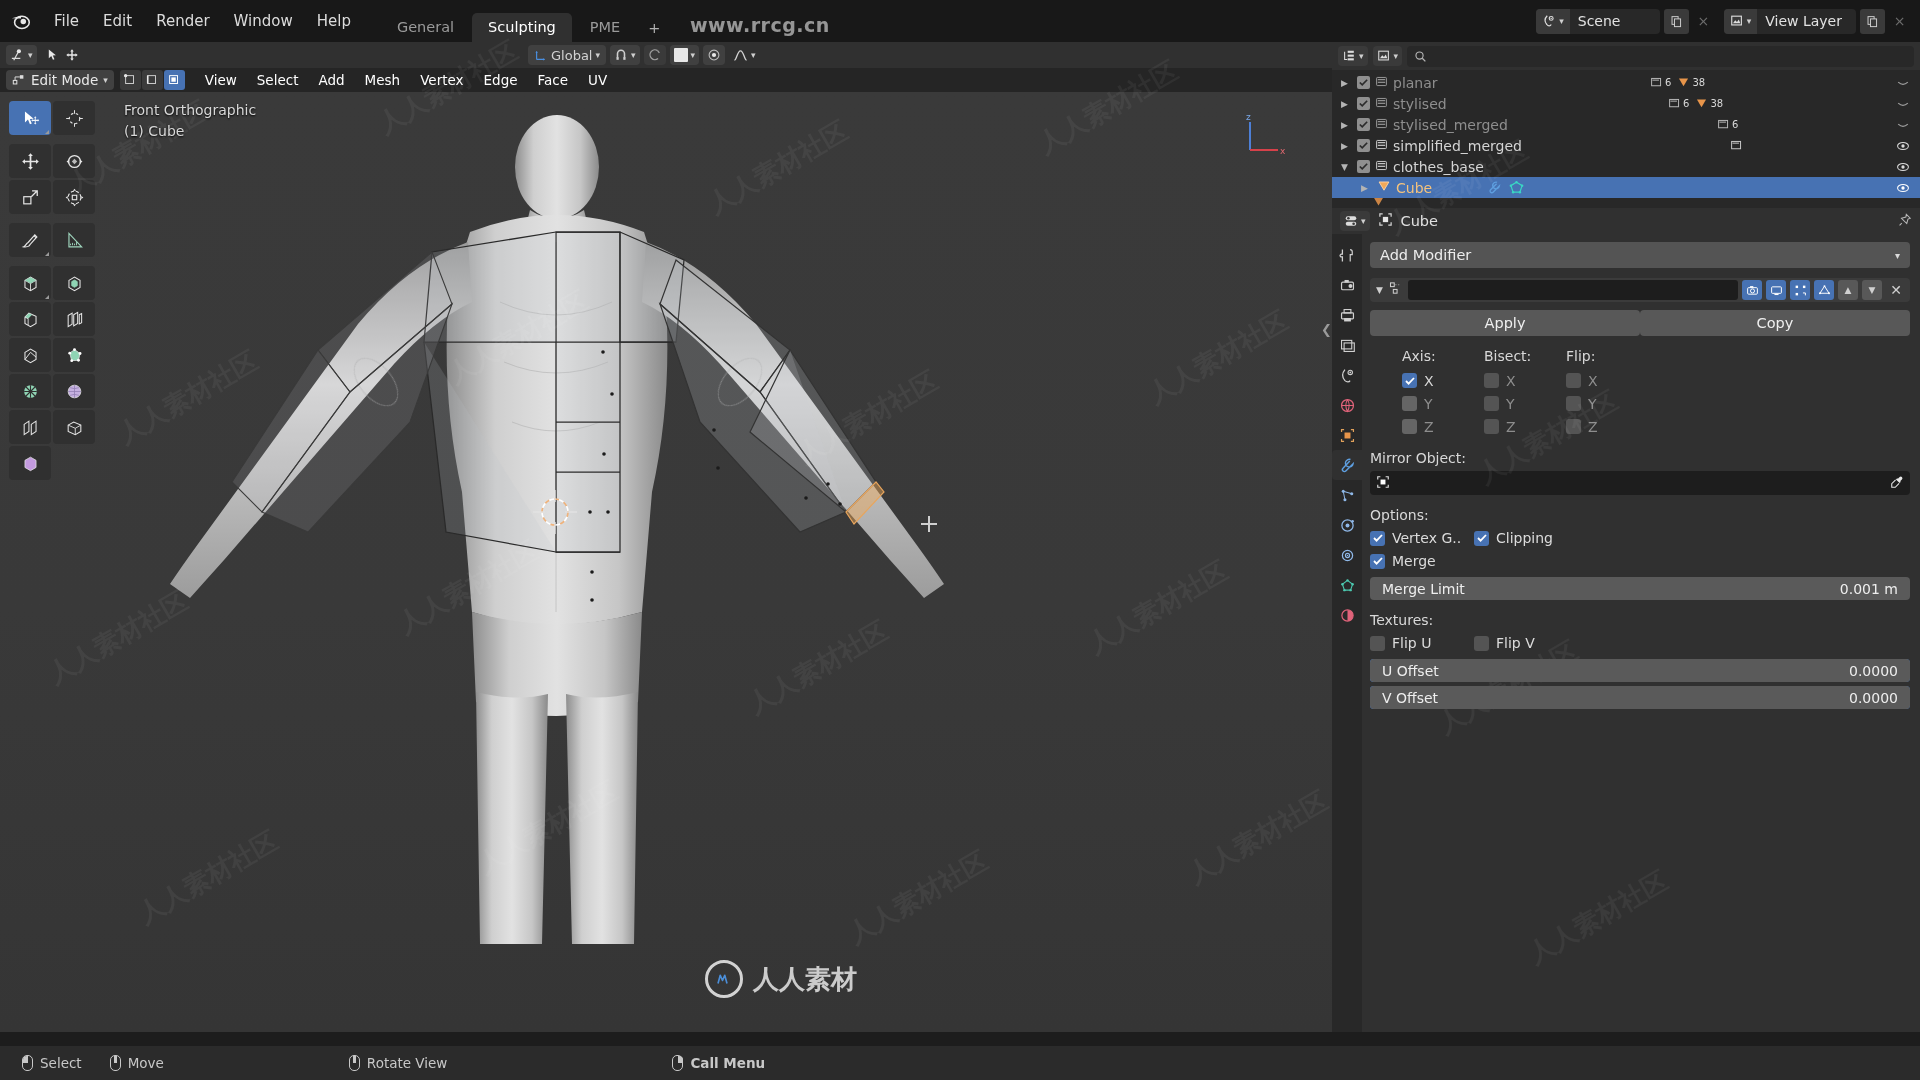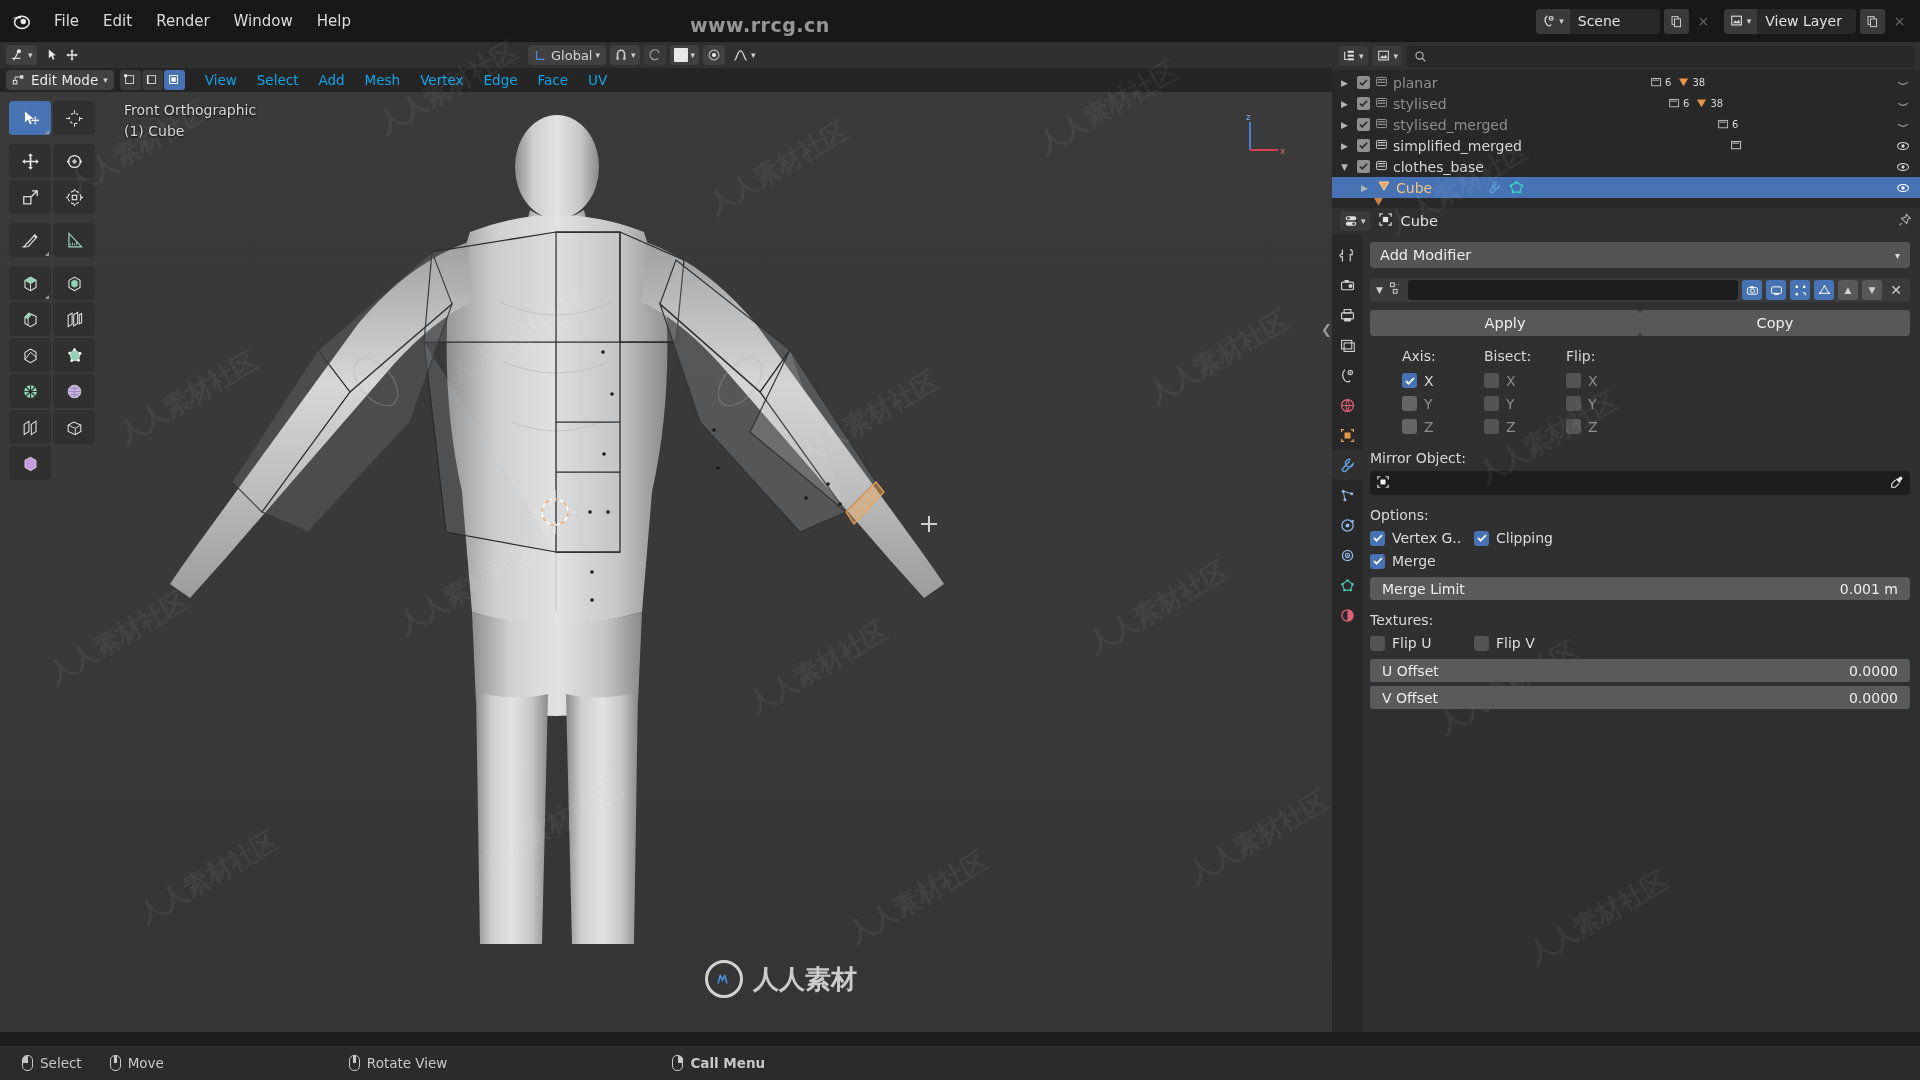--- a/index.html
+++ b/index.html
@@ -36,21 +36,21 @@
 
   
   .vp-header{position:absolute;left:0;top:68px;width:1332px;height:24px;background:#252525;
     display:flex;align-items:center;padding-left:6px;}
   .modebox{display:flex;align-items:center;height:20px;background:#414141;border-radius:4px;padding:0 6px;gap:5px;margin-right:6px;text-align:right;}
   .modebox span{font-size:13.5px;color:#e8e8e8;}
   .selmodes{display:flex;gap:1px;margin-right:10px;}
   .selmode{width:21px;height:20px;background:#3b3b3b;display:flex;align-items:center;justify-content:center;border-radius:3px;}
   .selmode.on{background:#4772b3;}
   .vmenu{display:flex;align-items:center;gap:0;}
-  .vmenu .vm{padding:0 10px;font-size:13.5px;color:#0ea5e9;line-height:24px;}
+  .vmenu .vm{padding:0 10px;font-size:13.5px;color:#ffffff;line-height:24px;}
   .vp-hdr-right{position:absolute;right:2px;top:68px;height:24px;display:flex;align-items:center;gap:3px;}
 
   
   .viewport{position:absolute;left:0;top:92px;width:1332px;height:940px;
     background:linear-gradient(180deg,#3a3a3a 0%,#393939 55%,#353535 100%);overflow:hidden;}
   .vp-text{position:absolute;left:124px;top:10px;font-size:14px;color:#d8d8d8;text-shadow:0 1px 2px #000;}
   .vp-text2{position:absolute;left:124px;top:31px;font-size:14px;color:#d8d8d8;text-shadow:0 1px 2px #000;}
   .axisgiz{position:absolute;right:44px;top:18px;width:54px;height:54px;}
   .cursor3d{position:absolute;left:531px;top:396px;width:48px;height:48px;}
   .crosshair{position:absolute;left:921px;top:424px;width:16px;height:16px;}
@@ -158,20 +158,26 @@
         <circle cx="14.5" cy="12.6" r="3" fill="#e8e8e8"></circle>
         <path d="M2 9 L12 6.2 L12 9.4 Z" fill="#e8e8e8"></path>
       </svg>
     </div>
     <div class="menu">
       <div class="mi">File</div>
       <div class="mi">Edit</div>
       <div class="mi">Render</div>
       <div class="mi">Window</div>
       <div class="mi">Help</div>
+    </div>
+    <div class="wstabs">
+      <div class="wtab">General</div>
+      <div class="wtab active">Sculpting</div>
+      <div class="wtab">PME</div>
+      <div class="wtab plus">+</div>
     </div>
 
     <div class="wm-top">www.rrcg.cn</div>
 
     <div class="scene-block">
       <div class="field">
         <div class="icbtn">
           <svg viewBox="0 0 16 16" width="14" height="14">
             <path d="M6 2 C3 5 3 9 5.5 12 C7 14 9.5 14 10.5 12" fill="none" stroke="#dcdcdc" stroke-width="1.4"></path>
             <circle cx="10.5" cy="5" r="2.2" fill="none" stroke="#dcdcdc" stroke-width="1.3"></circle>

